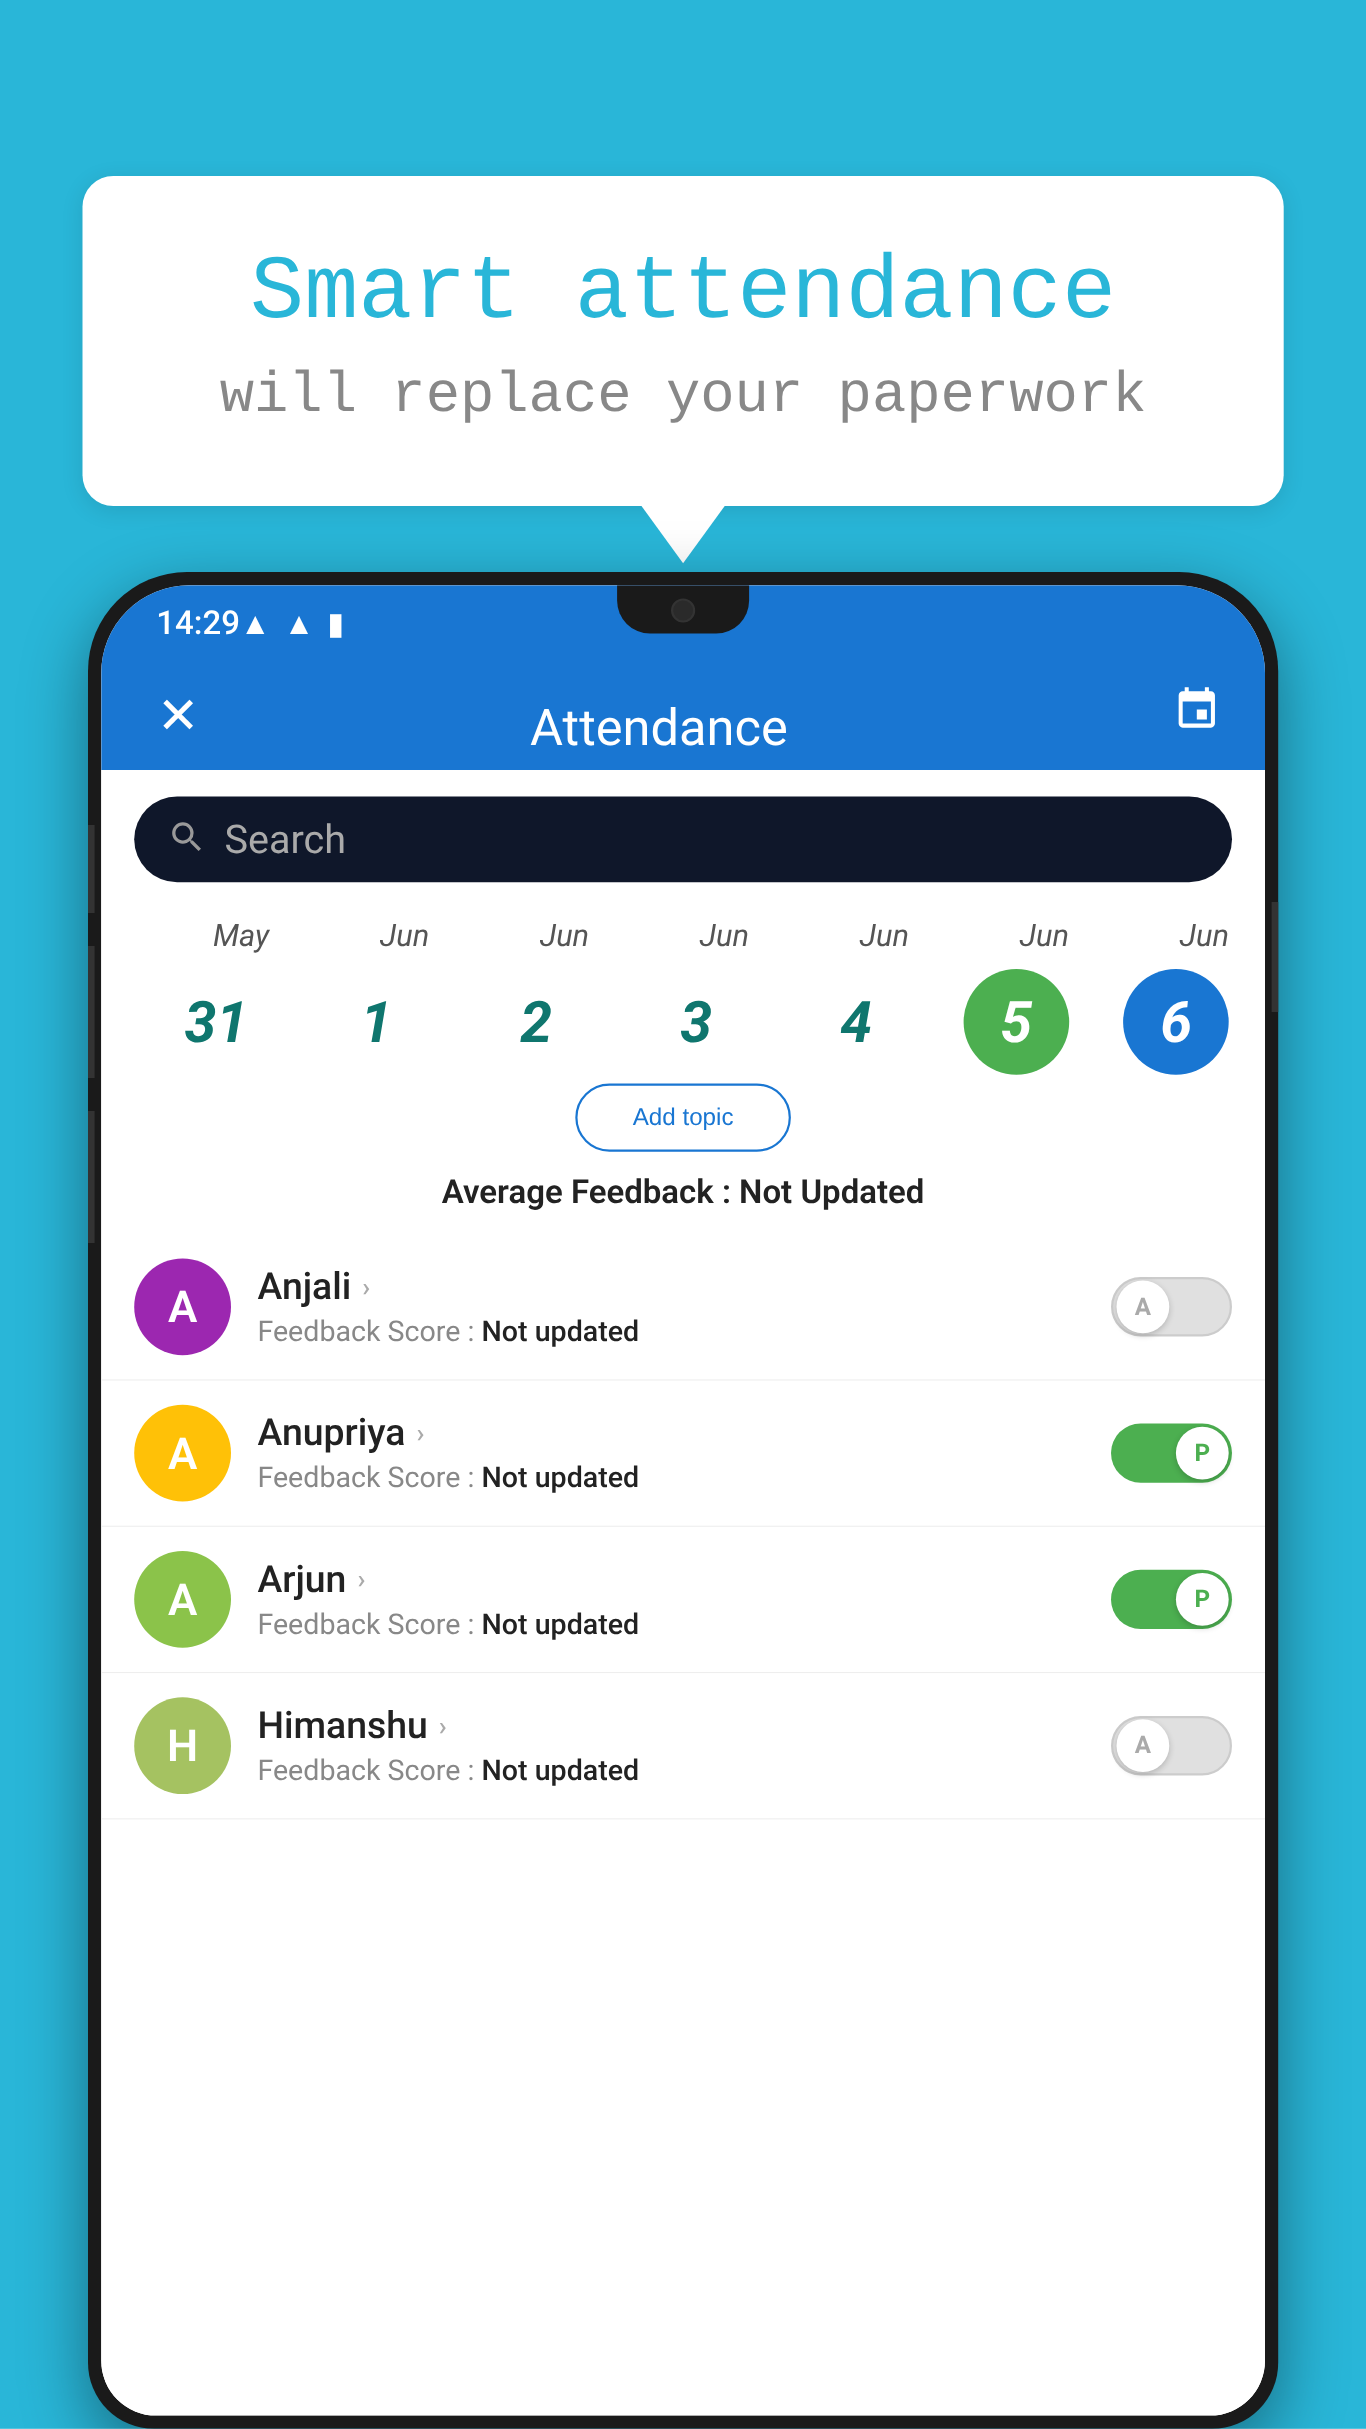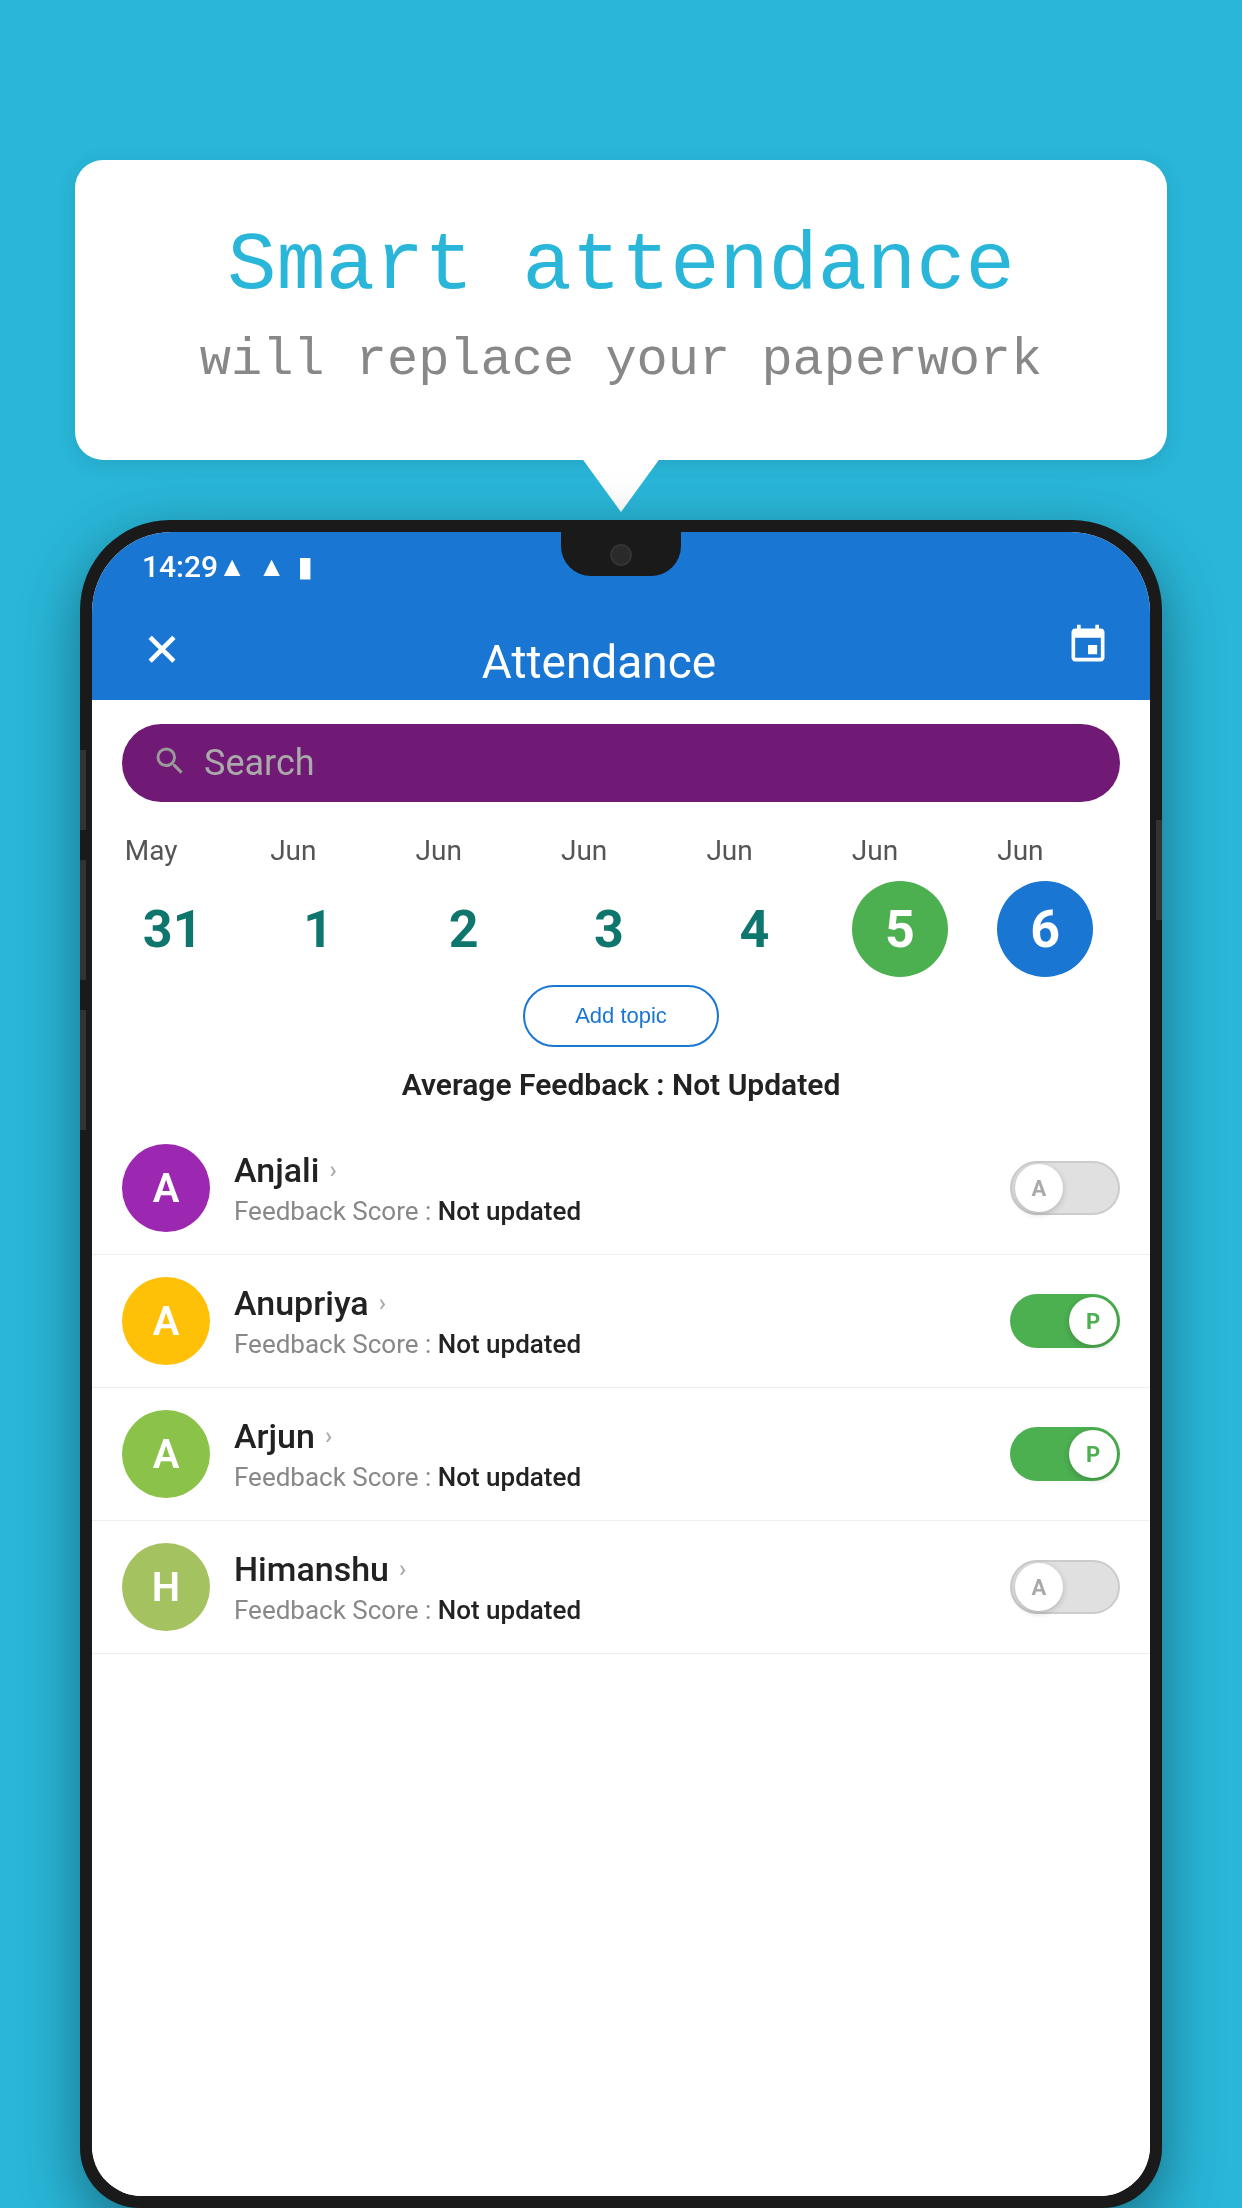--- a/index.html
+++ b/index.html
@@ -142,44 +142,45 @@
     
     .phone-screen {
       background: white;
       height: calc(100% - 168px);
       overflow: hidden;
     }
 
     
     .search-bar {
       margin: 24px 30px 16px;
-      background: #701a75;
+      background: #0f172a;
       border-radius: 40px;
       display: flex;
       align-items: center;
       padding: 18px 30px;
       gap: 16px;
     }
     .search-input-text {
       font-size: 36px;
       color: #aaa;
     }
 
     
     .calendar-strip {
       display: flex;
       justify-content: space-around;
       padding: 16px 20px 0;
     }
     .cal-day {
       display: flex;
       flex-direction: column;
-      align-items: flex-start;
+      align-items: flex-end;
       gap: 14px;
       min-width: 120px;
+      font-style: italic;
     }
     .cal-month {
       font-size: 28px;
       color: #555;
     }
     .cal-date {
       font-size: 52px;
       font-weight: 700;
       color: #0f766e;
       width: 96px;

